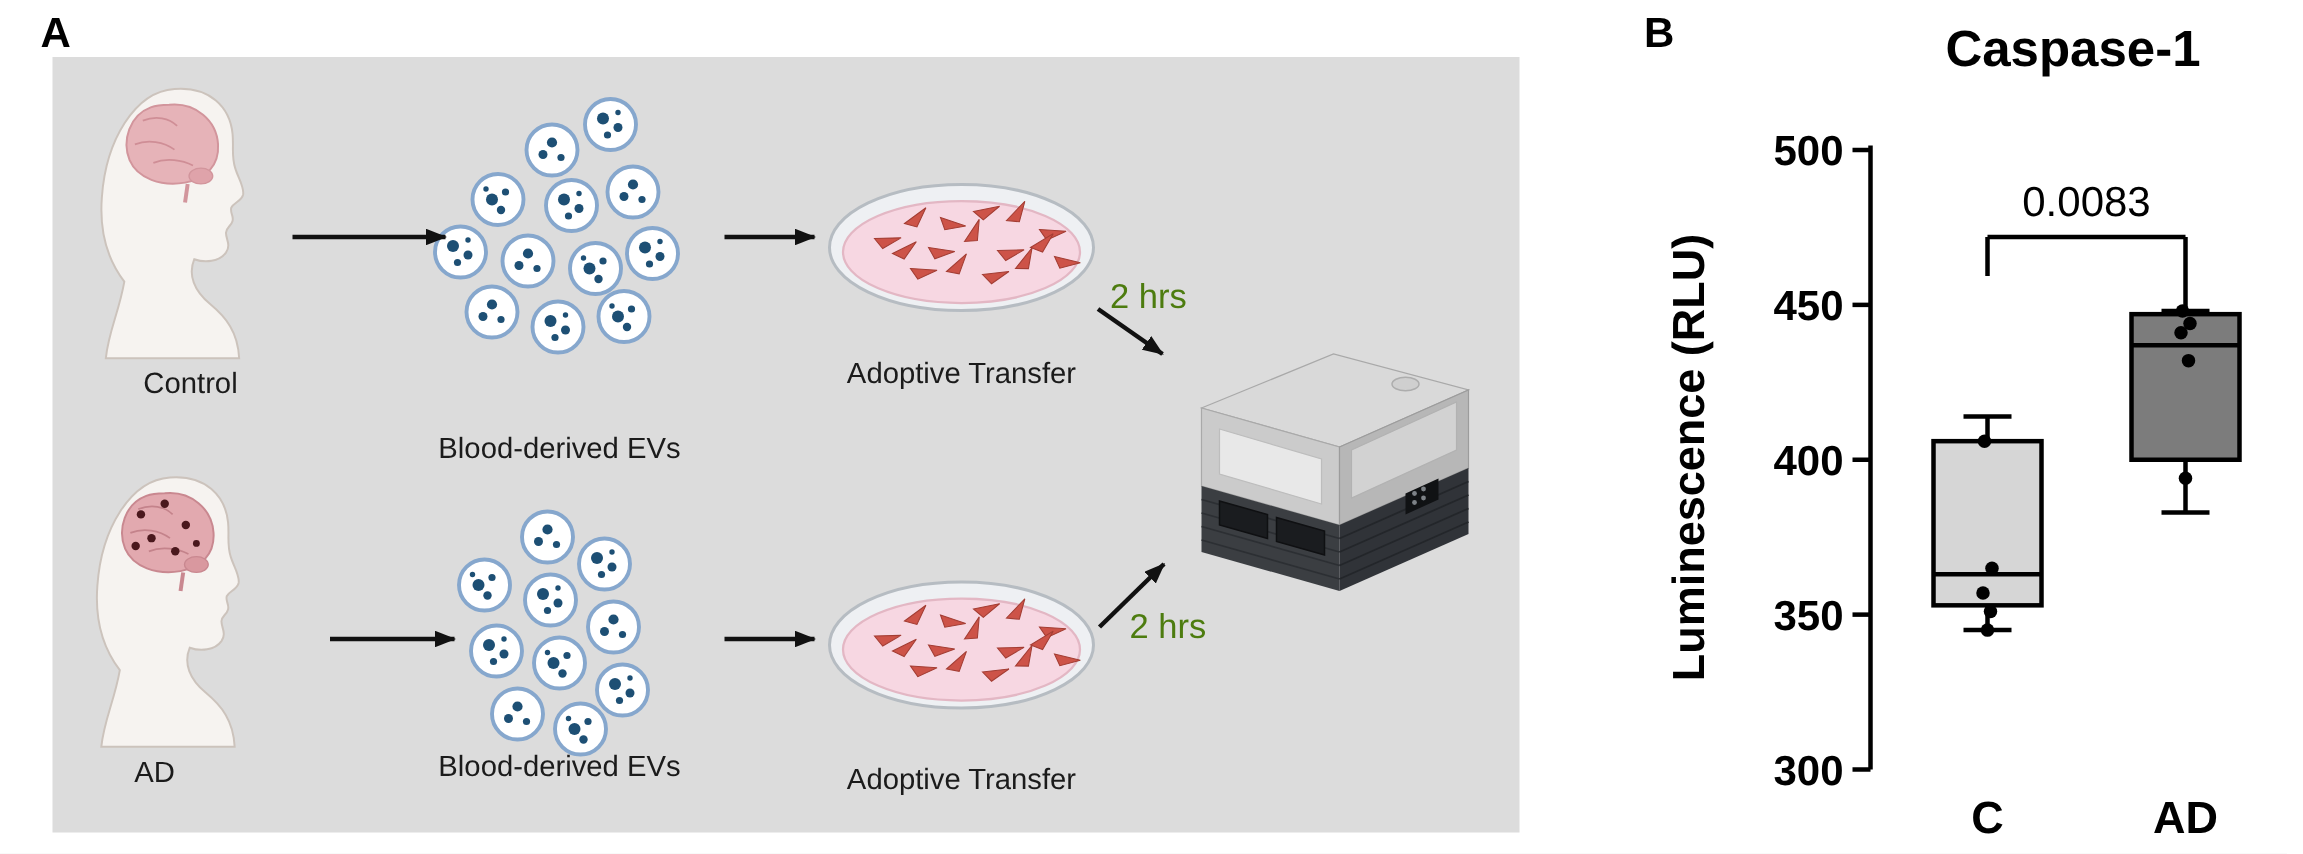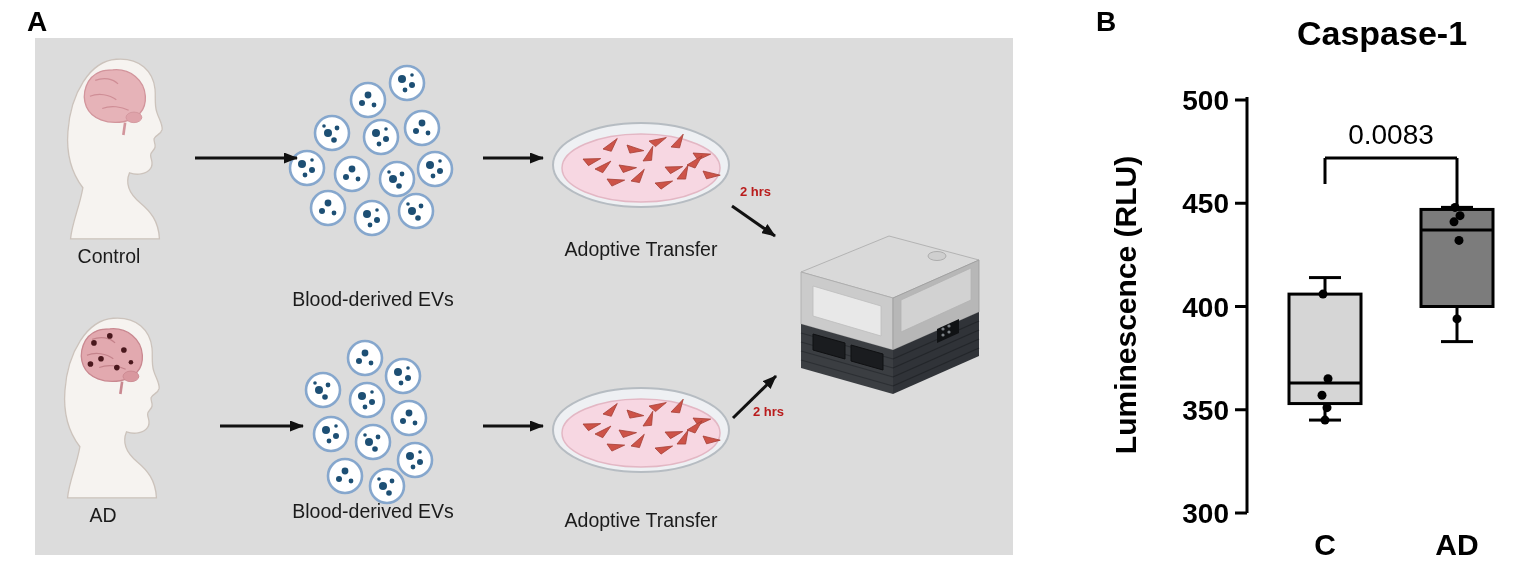--- a/index.html
+++ b/index.html
@@ -1,21 +1,21 @@
 <!DOCTYPE html>
 <html><head>
 <meta charset="utf-8">
 <style>
   html,body{margin:0;padding:0;background:#ffffff;font-family:"Liberation Sans",sans-serif;}
   .fig{position:relative;width:1535px;height:569px;background:#ffffff;overflow:hidden;}
   .panel-label{position:absolute;font-size:28px;font-weight:700;color:#000;}
   .panelA{position:absolute;left:35px;top:38px;width:978px;height:517px;background:#dcdcdc;}
   .panelA svg{position:absolute;left:0;top:0;}
   .lbl{position:absolute;font-size:19.5px;color:#1b1b1b;transform:translateX(-50%);white-space:nowrap;}
-  .lbl-left{position:absolute;font-size:13px;color:#b91c1c;white-space:nowrap;font-weight:bold;}
+  .lbl-left{position:absolute;font-size:23px;color:#4d7c0f;white-space:nowrap;}
   .chart-title{position:absolute;left:1207px;top:14px;width:350px;text-align:center;font-size:34px;font-weight:700;color:#000;}
   #chart-svg{position:absolute;left:1100px;top:0;width:435px;height:569px;}
   svg text{font-family:"Liberation Sans",sans-serif;}
 </style>
 </head>
 <body>
 
 <div class="fig">
 
   <div class="panel-label" style="left:27px;top:6px;">A</div>
@@ -165,21 +165,21 @@
       <g stroke="#111" stroke-width="3">
         <line x1="160" y1="120" x2="262" y2="120" marker-end="url(#ah)"></line>
         <line x1="448" y1="120" x2="508" y2="120" marker-end="url(#ah)"></line>
         <line x1="697" y1="168" x2="740" y2="198" marker-end="url(#ah)"></line>
         <line x1="185" y1="388" x2="268" y2="388" marker-end="url(#ah)"></line>
         <line x1="448" y1="388" x2="508" y2="388" marker-end="url(#ah)"></line>
         <line x1="698" y1="380" x2="741" y2="338" marker-end="url(#ah)"></line>
       </g>
     </svg>
 
-    <div class="lbl" style="left:74px;top:207px;">Control</div>
+    <div class="lbl" style="left:92px;top:207px;">Control</div>
     <div class="lbl" style="left:338px;top:250px;">Blood-derived EVs</div>
     <div class="lbl" style="left:606px;top:200px;">Adoptive Transfer</div>
     <div class="lbl-left" style="left:705px;top:146px;">2 hrs</div>
     <div class="lbl" style="left:68px;top:466px;">AD</div>
     <div class="lbl" style="left:338px;top:462px;">Blood-derived EVs</div>
     <div class="lbl" style="left:606px;top:471px;">Adoptive Transfer</div>
     <div class="lbl-left" style="left:718px;top:366px;">2 hrs</div>
   </div>
 
   <div class="chart-title">Caspase-1</div>

